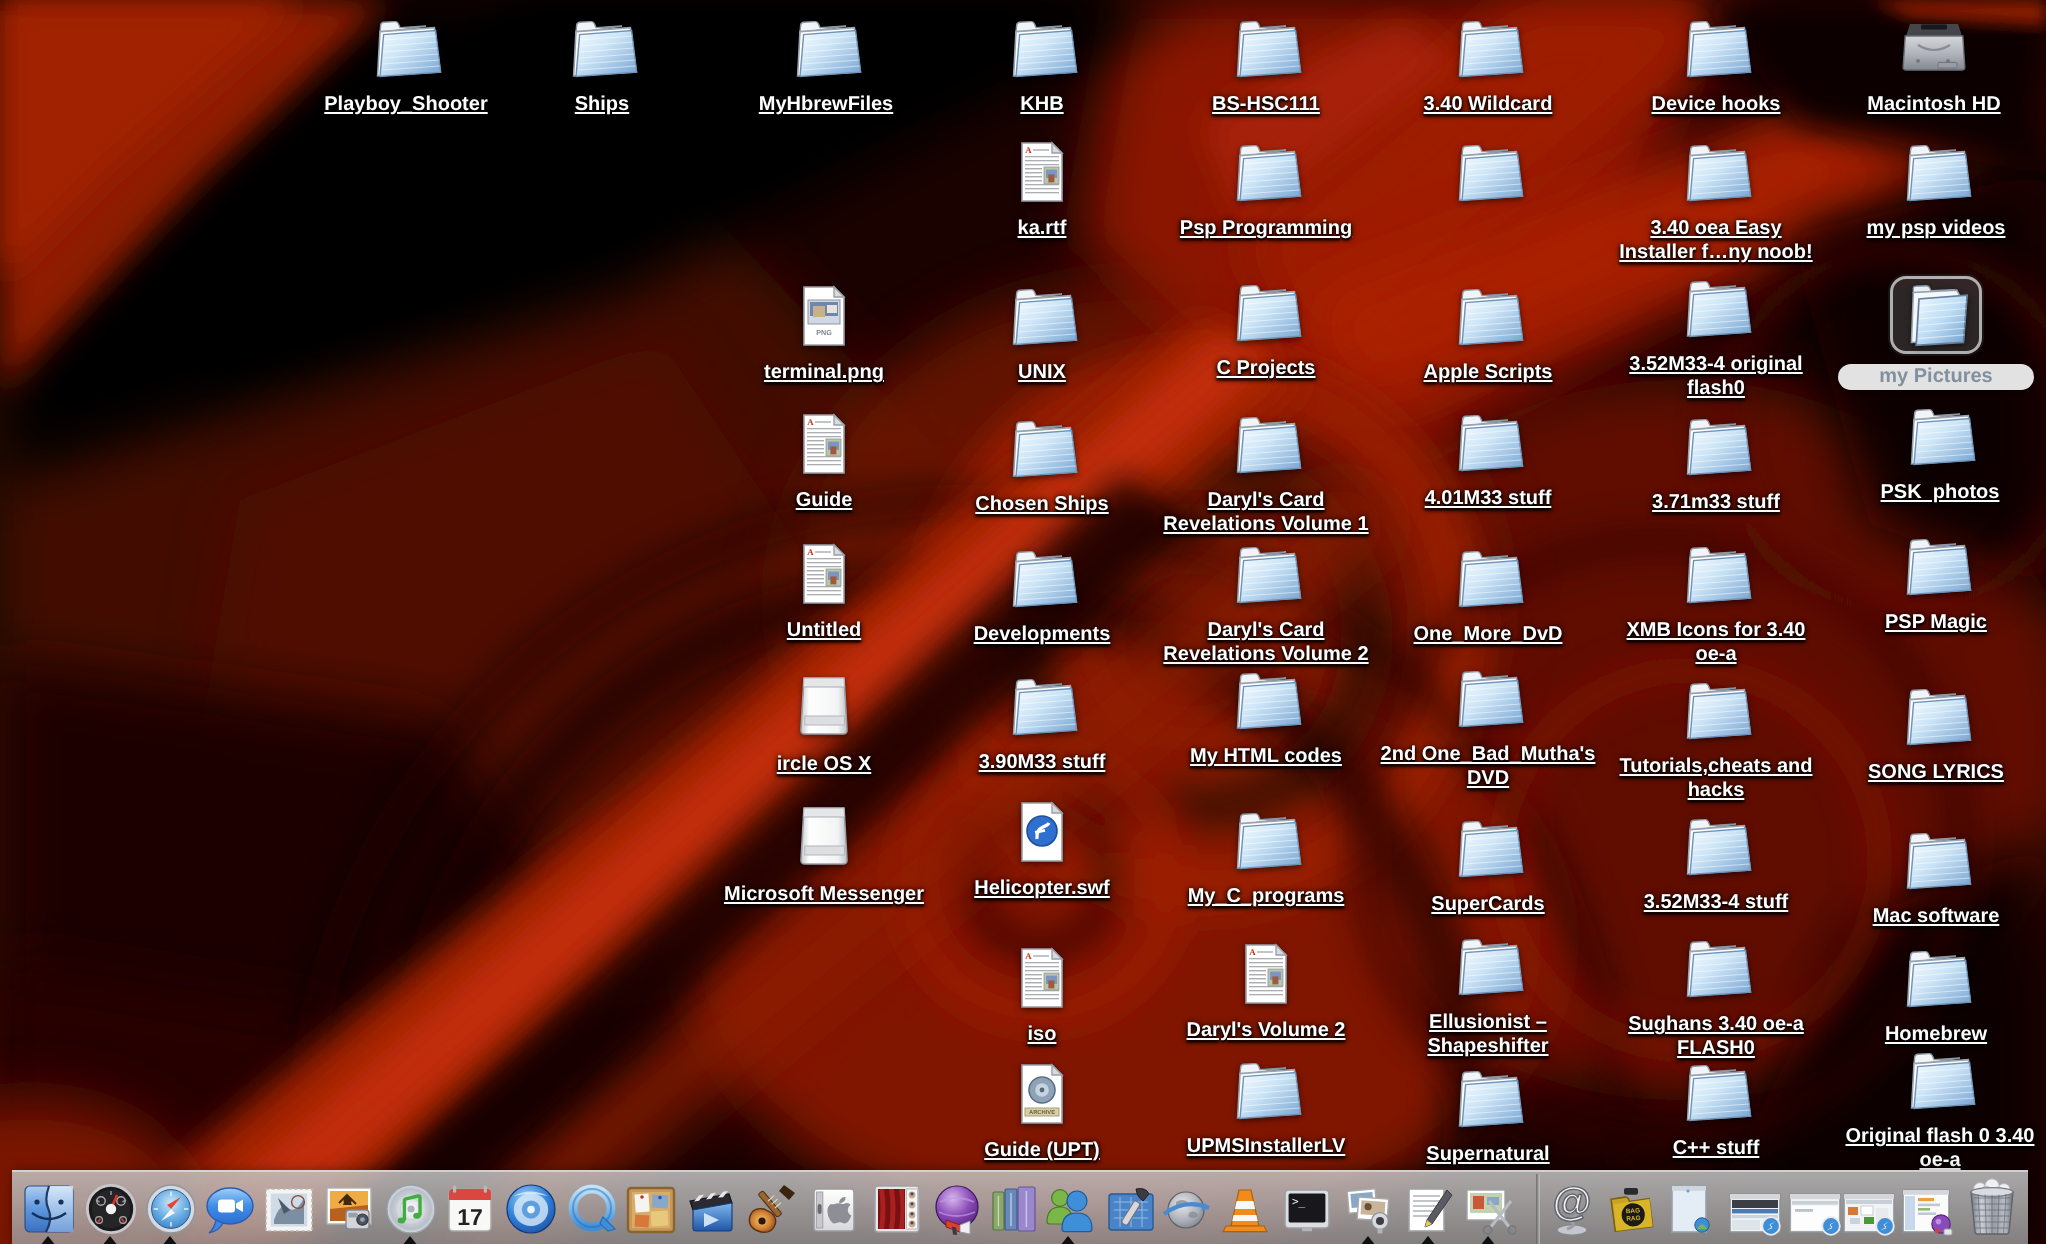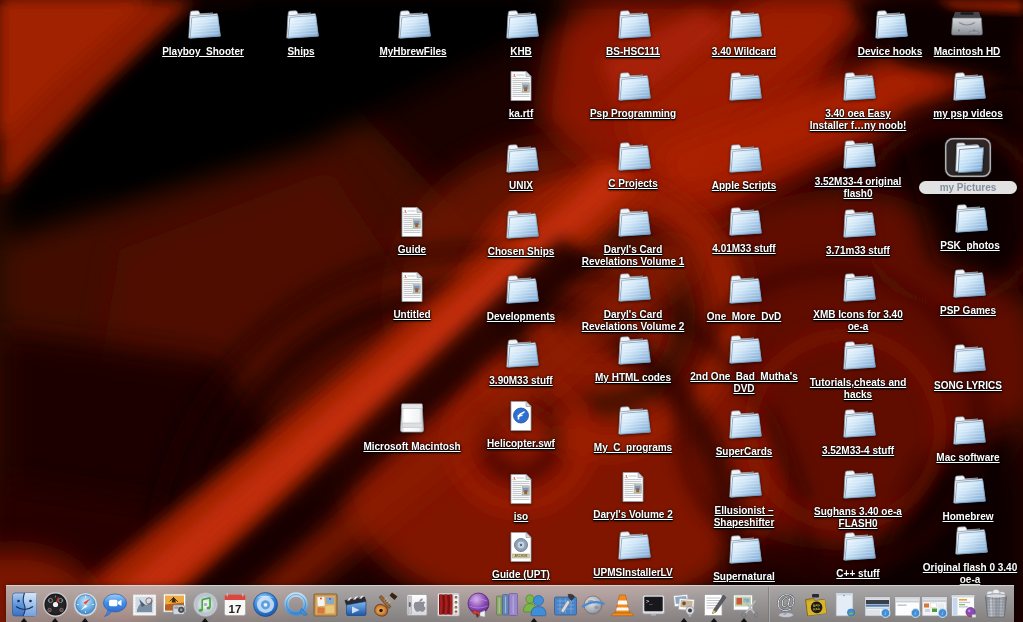--- a/index.html
+++ b/index.html
@@ -235,21 +235,21 @@
     <path d="M7,30.2 L8.8,9.3 L34.8,7.3 L37.3,28.1 Z" fill="url(#fg)" stroke="#6d93b8" stroke-width=".7"></path>
     <g stroke="#ffffff" stroke-width=".55" opacity=".5">
       <line x1="9.3" y1="12" x2="35.2" y2="10"></line>
             <line x1="9" y1="15" x2="35.6" y2="13"></line>
       <line x1="8.8" y1="18" x2="35.9" y2="16"></line>
             <line x1="8.5" y1="21" x2="36.3" y2="19"></line>
       <line x1="8.3" y1="24" x2="36.6" y2="22"></line>
             <line x1="8.1" y1="27" x2="37" y2="25"></line>
     </g>
   </svg></span><span class="lbl"><span>3.40 Wildcard</span></span></div>
-    <div class="dicon" style="left: 828px; top: 8px;"><span class="glyph"><svg width="40" height="32" viewBox="0 0 40 32">
+    <div class="dicon" style="left: 796px; top: 8px;"><span class="glyph"><svg width="40" height="32" viewBox="0 0 40 32">
     <defs>
       <linearGradient id="fg" x1="0" y1="0" x2="1" y2="1">
         <stop offset="0" stop-color="#f6fbfe"></stop>
               <stop offset=".4" stop-color="#cde5f7"></stop>
               <stop offset="1" stop-color="#76a3d1"></stop>
       </linearGradient>
     </defs>
     <path d="M7,8.5 L7.3,4.8 Q7.4,3.2 8.9,3.1 L14.6,2.8 Q15.8,2.75 16.2,3.9 L17,5.8 L30,5 Z" fill="#f2f5f8" stroke="#8a97a5" stroke-width=".7"></path>
     <path d="M5.8,30 L7,7.8 L34.2,5.8 L37.2,28 Z" fill="#ffffff" stroke="#97a3b0" stroke-width=".8"></path>
     <path d="M7,30.2 L8.8,9.3 L34.8,7.3 L37.3,28.1 Z" fill="url(#fg)" stroke="#6d93b8" stroke-width=".7"></path>
@@ -373,20 +373,30 @@
     <path d="M7,30.2 L8.8,9.3 L34.8,7.3 L37.3,28.1 Z" fill="url(#fg)" stroke="#6d93b8" stroke-width=".7"></path>
     <g stroke="#ffffff" stroke-width=".55" opacity=".5">
       <line x1="9.3" y1="12" x2="35.2" y2="10"></line>
             <line x1="9" y1="15" x2="35.6" y2="13"></line>
       <line x1="8.8" y1="18" x2="35.9" y2="16"></line>
             <line x1="8.5" y1="21" x2="36.3" y2="19"></line>
       <line x1="8.3" y1="24" x2="36.6" y2="22"></line>
             <line x1="8.1" y1="27" x2="37" y2="25"></line>
     </g>
   </svg></span><span class="lbl"><span>my psp videos</span></span></div>
+    <div class="dicon" style="left: 350px; top: 142px;"><span class="glyph"><svg width="26" height="32" viewBox="0 0 26 32">
+    <path d="M3,1.5 L18,1.5 L23,6.5 L23,30.5 L3,30.5 Z" fill="#ffffff" stroke="#9aa0a8" stroke-width=".8"></path>
+    <path d="M18,1.5 L18,6.5 L23,6.5 Z" fill="#d7dade" stroke="#9aa0a8" stroke-width=".7"></path>
+
+  <rect x="5" y="8" width="16" height="12" fill="#cfd8e4" stroke="#8f949b" stroke-width=".5"></rect>
+  <rect x="6" y="9" width="14" height="7" fill="#6f87b0"></rect>
+  <rect x="7.5" y="11" width="6" height="5.5" fill="#c8b089"></rect>
+  <rect x="14.5" y="10.5" width="5" height="4" fill="#e8e3da"></rect>
+  <text x="13" y="25.5" font-size="3.6" font-weight="bold" fill="#7d838c" text-anchor="middle" font-family="Liberation Sans,sans-serif">PNG</text>
+  </svg></span><span class="lbl"><span>terminal.png</span></span></div>
     <div class="dicon" style="left: 459px; top: 142px;"><span class="glyph"><svg width="40" height="32" viewBox="0 0 40 32">
     <defs>
       <linearGradient id="fg" x1="0" y1="0" x2="1" y2="1">
         <stop offset="0" stop-color="#f6fbfe"></stop>
               <stop offset=".4" stop-color="#cde5f7"></stop>
               <stop offset="1" stop-color="#76a3d1"></stop>
       </linearGradient>
     </defs>
     <path d="M7,8.5 L7.3,4.8 Q7.4,3.2 8.9,3.1 L14.6,2.8 Q15.8,2.75 16.2,3.9 L17,5.8 L30,5 Z" fill="#f2f5f8" stroke="#8a97a5" stroke-width=".7"></path>
     <path d="M5.8,30 L7,7.8 L34.2,5.8 L37.2,28 Z" fill="#ffffff" stroke="#97a3b0" stroke-width=".8"></path>
@@ -716,134 +726,147 @@
     <path d="M5.8,30 L7,7.8 L34.2,5.8 L37.2,28 Z" fill="#ffffff" stroke="#97a3b0" stroke-width=".8"></path>
     <path d="M7,30.2 L8.8,9.3 L34.8,7.3 L37.3,28.1 Z" fill="url(#fg)" stroke="#6d93b8" stroke-width=".7"></path>
     <g stroke="#ffffff" stroke-width=".55" opacity=".5">
       <line x1="9.3" y1="12" x2="35.2" y2="10"></line>
             <line x1="9" y1="15" x2="35.6" y2="13"></line>
       <line x1="8.8" y1="18" x2="35.9" y2="16"></line>
             <line x1="8.5" y1="21" x2="36.3" y2="19"></line>
       <line x1="8.3" y1="24" x2="36.6" y2="22"></line>
             <line x1="8.1" y1="27" x2="37" y2="25"></line>
     </g>
-  </svg></span><span class="lbl"><span>PSP Games</span></span></div>
-    <div class="dicon" style="left: 459px; top: 337px;"><span class="glyph"><svg width="40" height="32" viewBox="0 0 40 32">
-    <defs>
-      <linearGradient id="fg" x1="0" y1="0" x2="1" y2="1">
-        <stop offset="0" stop-color="#f6fbfe"></stop>
-              <stop offset=".4" stop-color="#cde5f7"></stop>
-              <stop offset="1" stop-color="#76a3d1"></stop>
-      </linearGradient>
-    </defs>
-    <path d="M7,8.5 L7.3,4.8 Q7.4,3.2 8.9,3.1 L14.6,2.8 Q15.8,2.75 16.2,3.9 L17,5.8 L30,5 Z" fill="#f2f5f8" stroke="#8a97a5" stroke-width=".7"></path>
-    <path d="M5.8,30 L7,7.8 L34.2,5.8 L37.2,28 Z" fill="#ffffff" stroke="#97a3b0" stroke-width=".8"></path>
-    <path d="M7,30.2 L8.8,9.3 L34.8,7.3 L37.3,28.1 Z" fill="url(#fg)" stroke="#6d93b8" stroke-width=".7"></path>
-    <g stroke="#ffffff" stroke-width=".55" opacity=".5">
-      <line x1="9.3" y1="12" x2="35.2" y2="10"></line>
-            <line x1="9" y1="15" x2="35.6" y2="13"></line>
-      <line x1="8.8" y1="18" x2="35.9" y2="16"></line>
-            <line x1="8.5" y1="21" x2="36.3" y2="19"></line>
-      <line x1="8.3" y1="24" x2="36.6" y2="22"></line>
-            <line x1="8.1" y1="27" x2="37" y2="25"></line>
-    </g>
-  </svg></span><span class="lbl"><span>3.90M33 stuff</span></span></div>
-    <div class="dicon" style="left: 571px; top: 334px;"><span class="glyph"><svg width="40" height="32" viewBox="0 0 40 32">
-    <defs>
-      <linearGradient id="fg" x1="0" y1="0" x2="1" y2="1">
-        <stop offset="0" stop-color="#f6fbfe"></stop>
-              <stop offset=".4" stop-color="#cde5f7"></stop>
-              <stop offset="1" stop-color="#76a3d1"></stop>
-      </linearGradient>
-    </defs>
-    <path d="M7,8.5 L7.3,4.8 Q7.4,3.2 8.9,3.1 L14.6,2.8 Q15.8,2.75 16.2,3.9 L17,5.8 L30,5 Z" fill="#f2f5f8" stroke="#8a97a5" stroke-width=".7"></path>
-    <path d="M5.8,30 L7,7.8 L34.2,5.8 L37.2,28 Z" fill="#ffffff" stroke="#97a3b0" stroke-width=".8"></path>
-    <path d="M7,30.2 L8.8,9.3 L34.8,7.3 L37.3,28.1 Z" fill="url(#fg)" stroke="#6d93b8" stroke-width=".7"></path>
-    <g stroke="#ffffff" stroke-width=".55" opacity=".5">
-      <line x1="9.3" y1="12" x2="35.2" y2="10"></line>
-            <line x1="9" y1="15" x2="35.6" y2="13"></line>
-      <line x1="8.8" y1="18" x2="35.9" y2="16"></line>
-            <line x1="8.5" y1="21" x2="36.3" y2="19"></line>
-      <line x1="8.3" y1="24" x2="36.6" y2="22"></line>
-            <line x1="8.1" y1="27" x2="37" y2="25"></line>
-    </g>
-  </svg></span><span class="lbl"><span>My HTML codes</span></span></div>
-    <div class="dicon" style="left: 682px; top: 333px;"><span class="glyph"><svg width="40" height="32" viewBox="0 0 40 32">
-    <defs>
-      <linearGradient id="fg" x1="0" y1="0" x2="1" y2="1">
-        <stop offset="0" stop-color="#f6fbfe"></stop>
-              <stop offset=".4" stop-color="#cde5f7"></stop>
-              <stop offset="1" stop-color="#76a3d1"></stop>
-      </linearGradient>
-    </defs>
-    <path d="M7,8.5 L7.3,4.8 Q7.4,3.2 8.9,3.1 L14.6,2.8 Q15.8,2.75 16.2,3.9 L17,5.8 L30,5 Z" fill="#f2f5f8" stroke="#8a97a5" stroke-width=".7"></path>
-    <path d="M5.8,30 L7,7.8 L34.2,5.8 L37.2,28 Z" fill="#ffffff" stroke="#97a3b0" stroke-width=".8"></path>
-    <path d="M7,30.2 L8.8,9.3 L34.8,7.3 L37.3,28.1 Z" fill="url(#fg)" stroke="#6d93b8" stroke-width=".7"></path>
-    <g stroke="#ffffff" stroke-width=".55" opacity=".5">
-      <line x1="9.3" y1="12" x2="35.2" y2="10"></line>
-            <line x1="9" y1="15" x2="35.6" y2="13"></line>
-      <line x1="8.8" y1="18" x2="35.9" y2="16"></line>
-            <line x1="8.5" y1="21" x2="36.3" y2="19"></line>
-      <line x1="8.3" y1="24" x2="36.6" y2="22"></line>
-            <line x1="8.1" y1="27" x2="37" y2="25"></line>
-    </g>
-  </svg></span><span class="lbl"><span>2nd One_Bad_Mutha's</span><br><span>DVD</span></span></div>
-    <div class="dicon" style="left: 796px; top: 339px;"><span class="glyph"><svg width="40" height="32" viewBox="0 0 40 32">
-    <defs>
-      <linearGradient id="fg" x1="0" y1="0" x2="1" y2="1">
-        <stop offset="0" stop-color="#f6fbfe"></stop>
-              <stop offset=".4" stop-color="#cde5f7"></stop>
-              <stop offset="1" stop-color="#76a3d1"></stop>
-      </linearGradient>
-    </defs>
-    <path d="M7,8.5 L7.3,4.8 Q7.4,3.2 8.9,3.1 L14.6,2.8 Q15.8,2.75 16.2,3.9 L17,5.8 L30,5 Z" fill="#f2f5f8" stroke="#8a97a5" stroke-width=".7"></path>
-    <path d="M5.8,30 L7,7.8 L34.2,5.8 L37.2,28 Z" fill="#ffffff" stroke="#97a3b0" stroke-width=".8"></path>
-    <path d="M7,30.2 L8.8,9.3 L34.8,7.3 L37.3,28.1 Z" fill="url(#fg)" stroke="#6d93b8" stroke-width=".7"></path>
-    <g stroke="#ffffff" stroke-width=".55" opacity=".5">
-      <line x1="9.3" y1="12" x2="35.2" y2="10"></line>
-            <line x1="9" y1="15" x2="35.6" y2="13"></line>
-      <line x1="8.8" y1="18" x2="35.9" y2="16"></line>
-            <line x1="8.5" y1="21" x2="36.3" y2="19"></line>
-      <line x1="8.3" y1="24" x2="36.6" y2="22"></line>
-            <line x1="8.1" y1="27" x2="37" y2="25"></line>
-    </g>
-  </svg></span><span class="lbl"><span>Tutorials,cheats and</span><br><span>hacks</span></span></div>
-    <div class="dicon" style="left: 906px; top: 342px;"><span class="glyph"><svg width="40" height="32" viewBox="0 0 40 32">
-    <defs>
-      <linearGradient id="fg" x1="0" y1="0" x2="1" y2="1">
-        <stop offset="0" stop-color="#f6fbfe"></stop>
-              <stop offset=".4" stop-color="#cde5f7"></stop>
-              <stop offset="1" stop-color="#76a3d1"></stop>
-      </linearGradient>
-    </defs>
-    <path d="M7,8.5 L7.3,4.8 Q7.4,3.2 8.9,3.1 L14.6,2.8 Q15.8,2.75 16.2,3.9 L17,5.8 L30,5 Z" fill="#f2f5f8" stroke="#8a97a5" stroke-width=".7"></path>
-    <path d="M5.8,30 L7,7.8 L34.2,5.8 L37.2,28 Z" fill="#ffffff" stroke="#97a3b0" stroke-width=".8"></path>
-    <path d="M7,30.2 L8.8,9.3 L34.8,7.3 L37.3,28.1 Z" fill="url(#fg)" stroke="#6d93b8" stroke-width=".7"></path>
-    <g stroke="#ffffff" stroke-width=".55" opacity=".5">
-      <line x1="9.3" y1="12" x2="35.2" y2="10"></line>
-            <line x1="9" y1="15" x2="35.6" y2="13"></line>
-      <line x1="8.8" y1="18" x2="35.9" y2="16"></line>
-            <line x1="8.5" y1="21" x2="36.3" y2="19"></line>
-      <line x1="8.3" y1="24" x2="36.6" y2="22"></line>
-            <line x1="8.1" y1="27" x2="37" y2="25"></line>
-    </g>
-  </svg></span><span class="lbl"><span>SONG LYRICS</span></span></div>
-    <div class="dicon" style="left: 350px; top: 401px;"><span class="glyph"><svg width="30" height="34" viewBox="0 0 30 34">
+  </svg></span><span class="lbl"><span>PSP Magic</span></span></div>
+    <div class="dicon" style="left: 350px; top: 336px;"><span class="glyph"><svg width="30" height="34" viewBox="0 0 30 34">
     <defs>
       <linearGradient id="rmv" x1="0" y1="0" x2="1" y2="0">
         <stop offset="0" stop-color="#c7c9cc"></stop>
               <stop offset=".18" stop-color="#ffffff"></stop>
               <stop offset=".8" stop-color="#f2f3f4"></stop>
               <stop offset="1" stop-color="#c0c2c6"></stop>
       </linearGradient>
     </defs>
     <path d="M5,3 L25,3 L26.5,29 Q26.6,31 24.5,31 L5.5,31 Q3.4,31 3.5,29 Z" fill="url(#rmv)" stroke="#9ba0a6" stroke-width=".8"></path>
     <path d="M5,3 L25,3 L25.3,7.5 L4.7,7.5 Z" fill="#e4e6e8" stroke="#aab0b6" stroke-width=".5"></path>
     <rect x="5.4" y="22" width="19.8" height="4.5" fill="#dcdee1" stroke="#b2b7bc" stroke-width=".5"></rect>
-  </svg></span><span class="lbl"><span>Microsoft Macintosh</span></span></div>
+  </svg></span><span class="lbl"><span>ircle OS X</span></span></div>
+    <div class="dicon" style="left: 459px; top: 337px;"><span class="glyph"><svg width="40" height="32" viewBox="0 0 40 32">
+    <defs>
+      <linearGradient id="fg" x1="0" y1="0" x2="1" y2="1">
+        <stop offset="0" stop-color="#f6fbfe"></stop>
+              <stop offset=".4" stop-color="#cde5f7"></stop>
+              <stop offset="1" stop-color="#76a3d1"></stop>
+      </linearGradient>
+    </defs>
+    <path d="M7,8.5 L7.3,4.8 Q7.4,3.2 8.9,3.1 L14.6,2.8 Q15.8,2.75 16.2,3.9 L17,5.8 L30,5 Z" fill="#f2f5f8" stroke="#8a97a5" stroke-width=".7"></path>
+    <path d="M5.8,30 L7,7.8 L34.2,5.8 L37.2,28 Z" fill="#ffffff" stroke="#97a3b0" stroke-width=".8"></path>
+    <path d="M7,30.2 L8.8,9.3 L34.8,7.3 L37.3,28.1 Z" fill="url(#fg)" stroke="#6d93b8" stroke-width=".7"></path>
+    <g stroke="#ffffff" stroke-width=".55" opacity=".5">
+      <line x1="9.3" y1="12" x2="35.2" y2="10"></line>
+            <line x1="9" y1="15" x2="35.6" y2="13"></line>
+      <line x1="8.8" y1="18" x2="35.9" y2="16"></line>
+            <line x1="8.5" y1="21" x2="36.3" y2="19"></line>
+      <line x1="8.3" y1="24" x2="36.6" y2="22"></line>
+            <line x1="8.1" y1="27" x2="37" y2="25"></line>
+    </g>
+  </svg></span><span class="lbl"><span>3.90M33 stuff</span></span></div>
+    <div class="dicon" style="left: 571px; top: 334px;"><span class="glyph"><svg width="40" height="32" viewBox="0 0 40 32">
+    <defs>
+      <linearGradient id="fg" x1="0" y1="0" x2="1" y2="1">
+        <stop offset="0" stop-color="#f6fbfe"></stop>
+              <stop offset=".4" stop-color="#cde5f7"></stop>
+              <stop offset="1" stop-color="#76a3d1"></stop>
+      </linearGradient>
+    </defs>
+    <path d="M7,8.5 L7.3,4.8 Q7.4,3.2 8.9,3.1 L14.6,2.8 Q15.8,2.75 16.2,3.9 L17,5.8 L30,5 Z" fill="#f2f5f8" stroke="#8a97a5" stroke-width=".7"></path>
+    <path d="M5.8,30 L7,7.8 L34.2,5.8 L37.2,28 Z" fill="#ffffff" stroke="#97a3b0" stroke-width=".8"></path>
+    <path d="M7,30.2 L8.8,9.3 L34.8,7.3 L37.3,28.1 Z" fill="url(#fg)" stroke="#6d93b8" stroke-width=".7"></path>
+    <g stroke="#ffffff" stroke-width=".55" opacity=".5">
+      <line x1="9.3" y1="12" x2="35.2" y2="10"></line>
+            <line x1="9" y1="15" x2="35.6" y2="13"></line>
+      <line x1="8.8" y1="18" x2="35.9" y2="16"></line>
+            <line x1="8.5" y1="21" x2="36.3" y2="19"></line>
+      <line x1="8.3" y1="24" x2="36.6" y2="22"></line>
+            <line x1="8.1" y1="27" x2="37" y2="25"></line>
+    </g>
+  </svg></span><span class="lbl"><span>My HTML codes</span></span></div>
+    <div class="dicon" style="left: 682px; top: 333px;"><span class="glyph"><svg width="40" height="32" viewBox="0 0 40 32">
+    <defs>
+      <linearGradient id="fg" x1="0" y1="0" x2="1" y2="1">
+        <stop offset="0" stop-color="#f6fbfe"></stop>
+              <stop offset=".4" stop-color="#cde5f7"></stop>
+              <stop offset="1" stop-color="#76a3d1"></stop>
+      </linearGradient>
+    </defs>
+    <path d="M7,8.5 L7.3,4.8 Q7.4,3.2 8.9,3.1 L14.6,2.8 Q15.8,2.75 16.2,3.9 L17,5.8 L30,5 Z" fill="#f2f5f8" stroke="#8a97a5" stroke-width=".7"></path>
+    <path d="M5.8,30 L7,7.8 L34.2,5.8 L37.2,28 Z" fill="#ffffff" stroke="#97a3b0" stroke-width=".8"></path>
+    <path d="M7,30.2 L8.8,9.3 L34.8,7.3 L37.3,28.1 Z" fill="url(#fg)" stroke="#6d93b8" stroke-width=".7"></path>
+    <g stroke="#ffffff" stroke-width=".55" opacity=".5">
+      <line x1="9.3" y1="12" x2="35.2" y2="10"></line>
+            <line x1="9" y1="15" x2="35.6" y2="13"></line>
+      <line x1="8.8" y1="18" x2="35.9" y2="16"></line>
+            <line x1="8.5" y1="21" x2="36.3" y2="19"></line>
+      <line x1="8.3" y1="24" x2="36.6" y2="22"></line>
+            <line x1="8.1" y1="27" x2="37" y2="25"></line>
+    </g>
+  </svg></span><span class="lbl"><span>2nd One_Bad_Mutha's</span><br><span>DVD</span></span></div>
+    <div class="dicon" style="left: 796px; top: 339px;"><span class="glyph"><svg width="40" height="32" viewBox="0 0 40 32">
+    <defs>
+      <linearGradient id="fg" x1="0" y1="0" x2="1" y2="1">
+        <stop offset="0" stop-color="#f6fbfe"></stop>
+              <stop offset=".4" stop-color="#cde5f7"></stop>
+              <stop offset="1" stop-color="#76a3d1"></stop>
+      </linearGradient>
+    </defs>
+    <path d="M7,8.5 L7.3,4.8 Q7.4,3.2 8.9,3.1 L14.6,2.8 Q15.8,2.75 16.2,3.9 L17,5.8 L30,5 Z" fill="#f2f5f8" stroke="#8a97a5" stroke-width=".7"></path>
+    <path d="M5.8,30 L7,7.8 L34.2,5.8 L37.2,28 Z" fill="#ffffff" stroke="#97a3b0" stroke-width=".8"></path>
+    <path d="M7,30.2 L8.8,9.3 L34.8,7.3 L37.3,28.1 Z" fill="url(#fg)" stroke="#6d93b8" stroke-width=".7"></path>
+    <g stroke="#ffffff" stroke-width=".55" opacity=".5">
+      <line x1="9.3" y1="12" x2="35.2" y2="10"></line>
+            <line x1="9" y1="15" x2="35.6" y2="13"></line>
+      <line x1="8.8" y1="18" x2="35.9" y2="16"></line>
+            <line x1="8.5" y1="21" x2="36.3" y2="19"></line>
+      <line x1="8.3" y1="24" x2="36.6" y2="22"></line>
+            <line x1="8.1" y1="27" x2="37" y2="25"></line>
+    </g>
+  </svg></span><span class="lbl"><span>Tutorials,cheats and</span><br><span>hacks</span></span></div>
+    <div class="dicon" style="left: 906px; top: 342px;"><span class="glyph"><svg width="40" height="32" viewBox="0 0 40 32">
+    <defs>
+      <linearGradient id="fg" x1="0" y1="0" x2="1" y2="1">
+        <stop offset="0" stop-color="#f6fbfe"></stop>
+              <stop offset=".4" stop-color="#cde5f7"></stop>
+              <stop offset="1" stop-color="#76a3d1"></stop>
+      </linearGradient>
+    </defs>
+    <path d="M7,8.5 L7.3,4.8 Q7.4,3.2 8.9,3.1 L14.6,2.8 Q15.8,2.75 16.2,3.9 L17,5.8 L30,5 Z" fill="#f2f5f8" stroke="#8a97a5" stroke-width=".7"></path>
+    <path d="M5.8,30 L7,7.8 L34.2,5.8 L37.2,28 Z" fill="#ffffff" stroke="#97a3b0" stroke-width=".8"></path>
+    <path d="M7,30.2 L8.8,9.3 L34.8,7.3 L37.3,28.1 Z" fill="url(#fg)" stroke="#6d93b8" stroke-width=".7"></path>
+    <g stroke="#ffffff" stroke-width=".55" opacity=".5">
+      <line x1="9.3" y1="12" x2="35.2" y2="10"></line>
+            <line x1="9" y1="15" x2="35.6" y2="13"></line>
+      <line x1="8.8" y1="18" x2="35.9" y2="16"></line>
+            <line x1="8.5" y1="21" x2="36.3" y2="19"></line>
+      <line x1="8.3" y1="24" x2="36.6" y2="22"></line>
+            <line x1="8.1" y1="27" x2="37" y2="25"></line>
+    </g>
+  </svg></span><span class="lbl"><span>SONG LYRICS</span></span></div>
+    <div class="dicon" style="left: 350px; top: 401px;"><span class="glyph"><svg width="30" height="34" viewBox="0 0 30 34">
+    <defs>
+      <linearGradient id="rmv" x1="0" y1="0" x2="1" y2="0">
+        <stop offset="0" stop-color="#c7c9cc"></stop>
+              <stop offset=".18" stop-color="#ffffff"></stop>
+              <stop offset=".8" stop-color="#f2f3f4"></stop>
+              <stop offset="1" stop-color="#c0c2c6"></stop>
+      </linearGradient>
+    </defs>
+    <path d="M5,3 L25,3 L26.5,29 Q26.6,31 24.5,31 L5.5,31 Q3.4,31 3.5,29 Z" fill="url(#rmv)" stroke="#9ba0a6" stroke-width=".8"></path>
+    <path d="M5,3 L25,3 L25.3,7.5 L4.7,7.5 Z" fill="#e4e6e8" stroke="#aab0b6" stroke-width=".5"></path>
+    <rect x="5.4" y="22" width="19.8" height="4.5" fill="#dcdee1" stroke="#b2b7bc" stroke-width=".5"></rect>
+  </svg></span><span class="lbl"><span>Microsoft Messenger</span></span></div>
     <div class="dicon" style="left: 459px; top: 400px;"><span class="glyph"><svg width="26" height="32" viewBox="0 0 26 32">
     <path d="M3,1.5 L18,1.5 L23,6.5 L23,30.5 L3,30.5 Z" fill="#ffffff" stroke="#9aa0a8" stroke-width=".8"></path>
     <path d="M18,1.5 L18,6.5 L23,6.5 Z" fill="#d7dade" stroke="#9aa0a8" stroke-width=".7"></path>
 
   <circle cx="13" cy="15.5" r="7.5" fill="#2f6fd0"></circle>
   <circle cx="13" cy="15.5" r="7.5" fill="none" stroke="#1d4f9e" stroke-width=".8"></circle>
   <path d="M10.5,19.5 Q10,15 13.5,13.5 Q16,12.5 16.5,11.5" fill="none" stroke="#ffffff" stroke-width="1.6"></path>
   <line x1="9.5" y1="16.2" x2="14.5" y2="15.2" stroke="#ffffff" stroke-width="1.4"></line>
   </svg></span><span class="lbl"><span>Helicopter.swf</span></span></div>
     <div class="dicon" style="left: 571px; top: 404px;"><span class="glyph"><svg width="40" height="32" viewBox="0 0 40 32">

